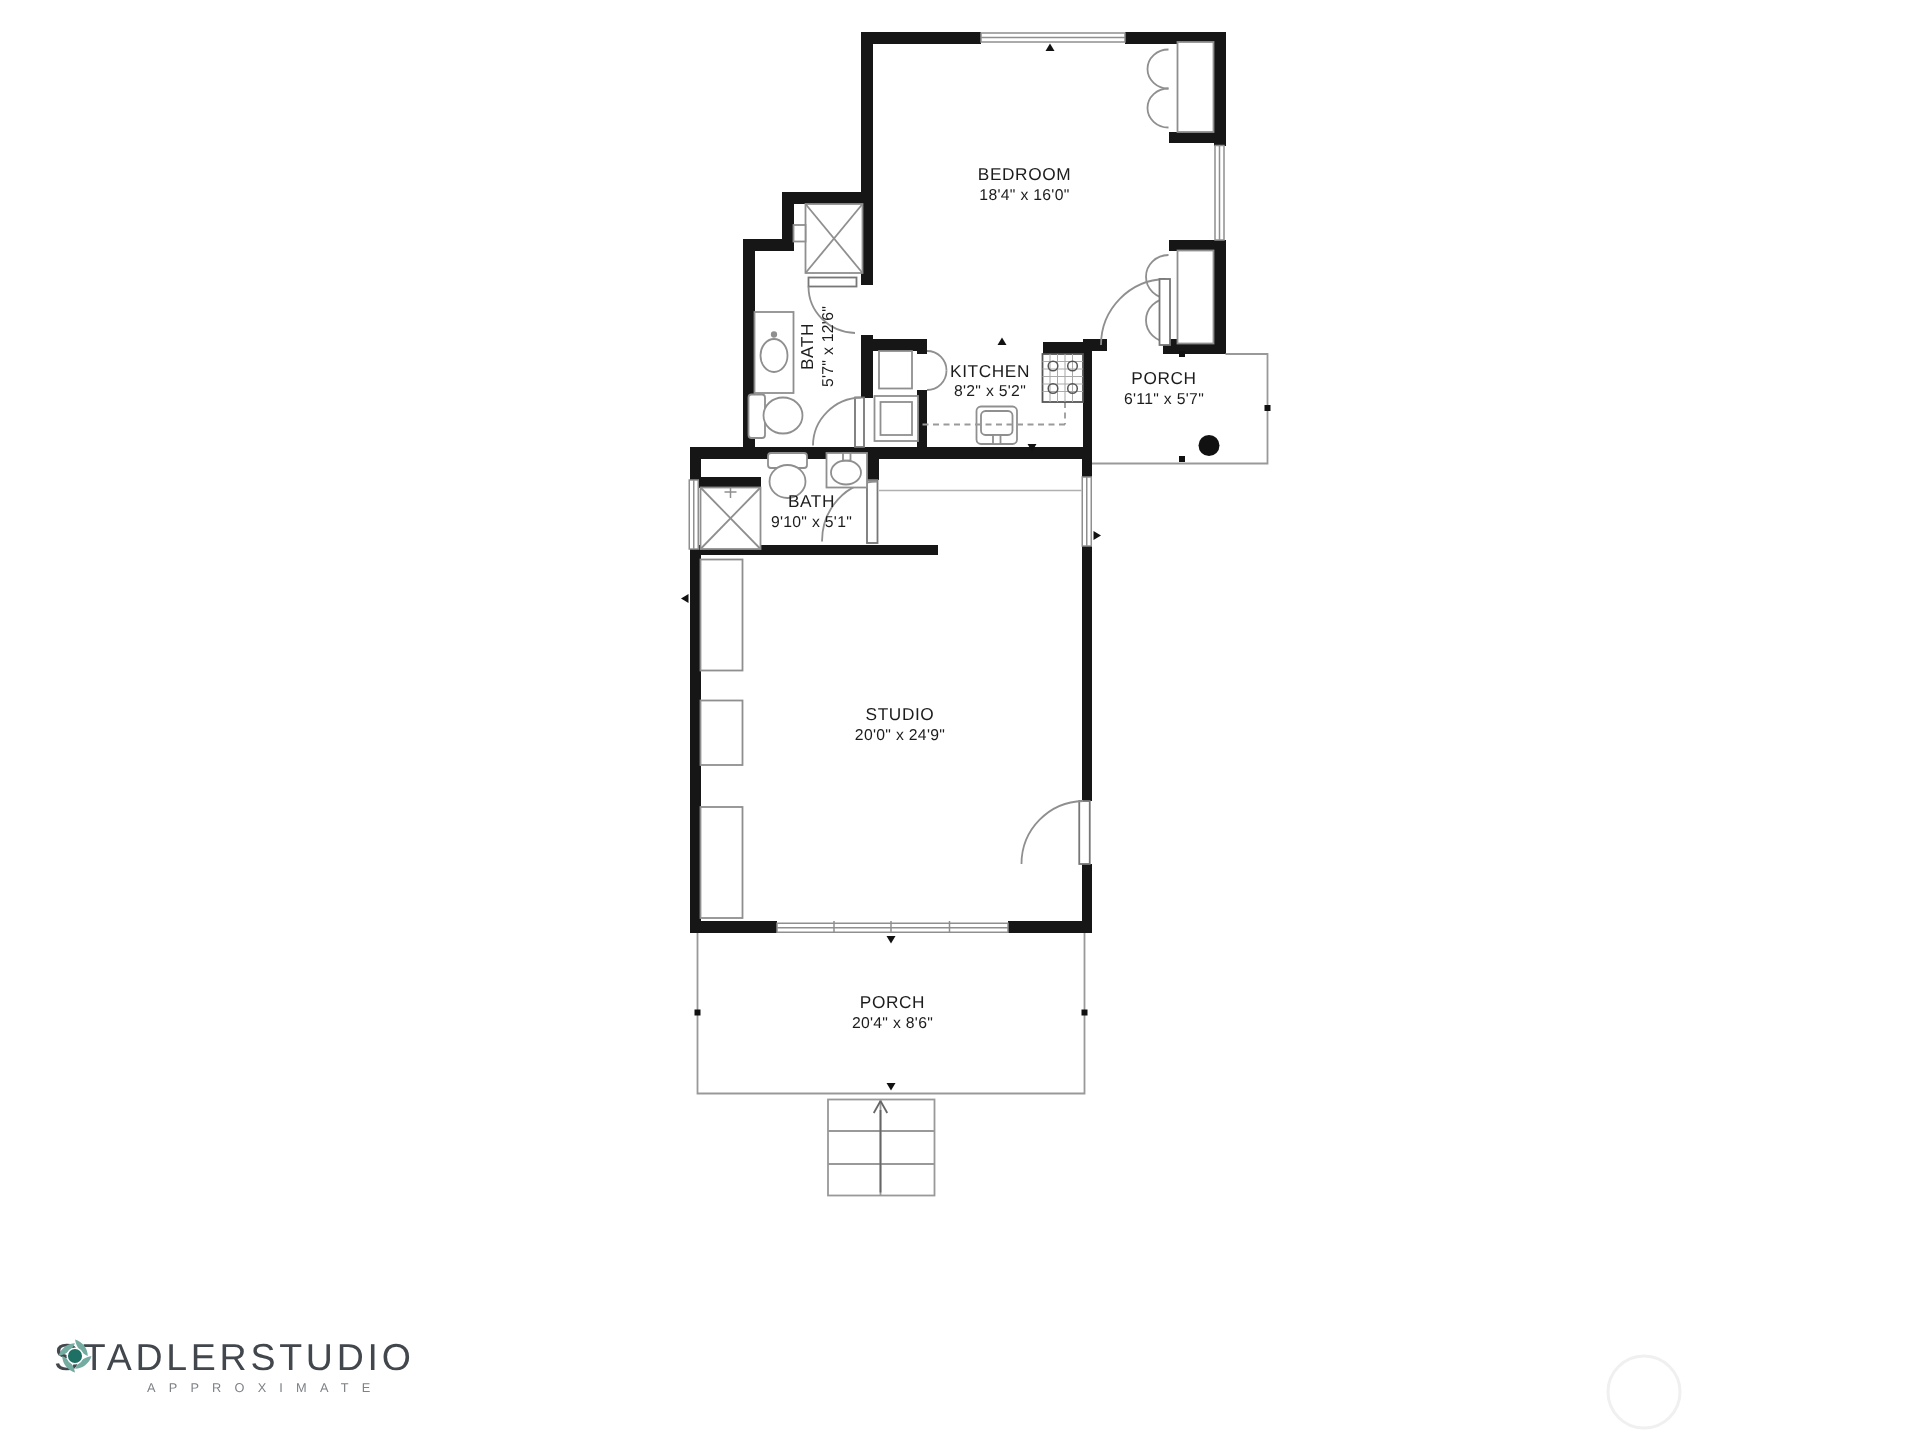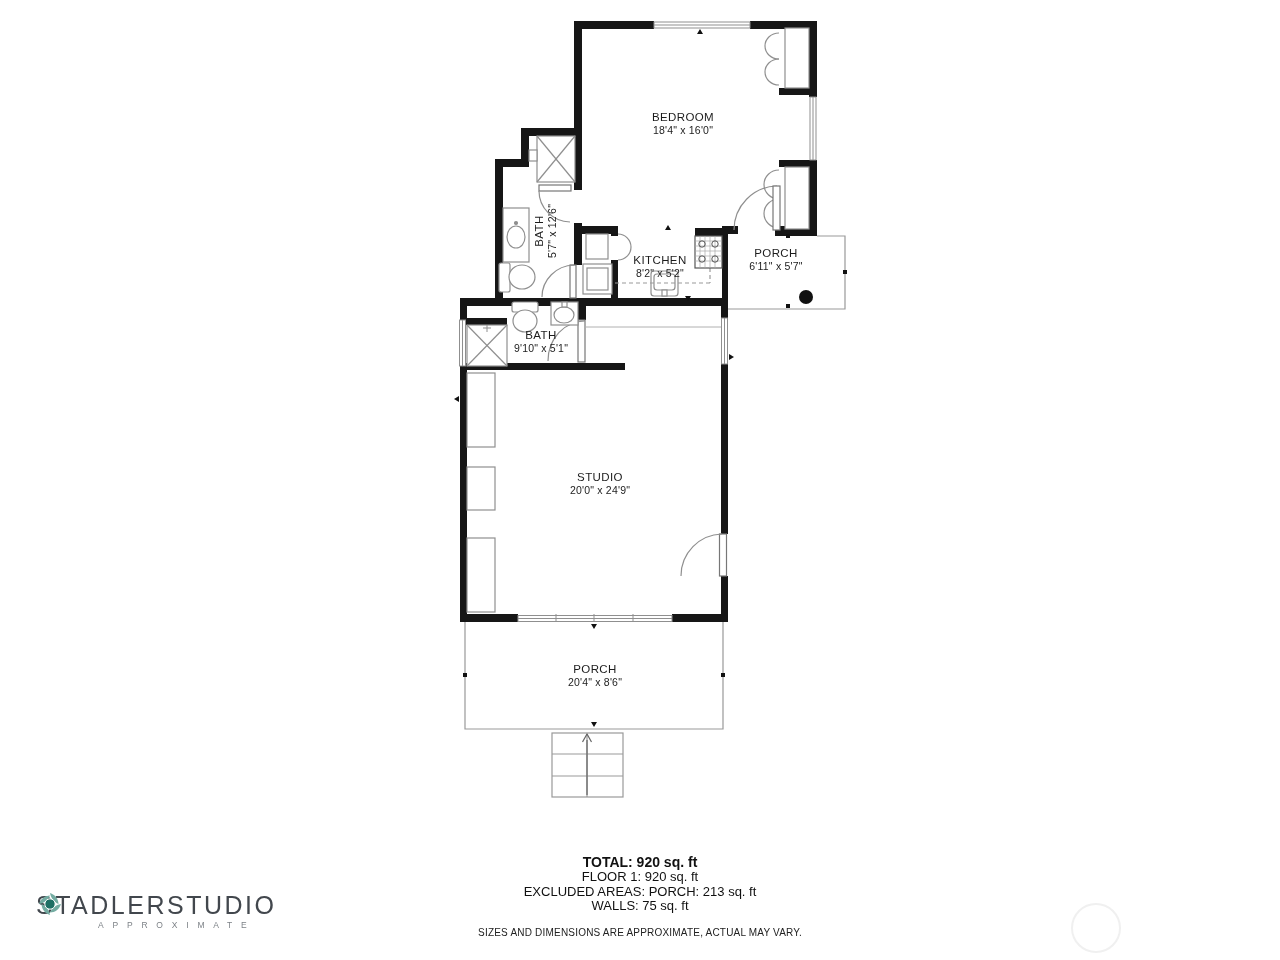--- a/index.html
+++ b/index.html
@@ -238,21 +238,21 @@
   <div class="room-label" style="left:683px;top:111px;">
     <div class="room-name">BEDROOM</div>
     <div class="room-dims">18'4" x 16'0"</div>
   </div>
 
   <div class="room-label vertical" style="left:546px;top:231px;">
     <div class="room-name">BATH</div>
     <div class="room-dims">5'7" x 12'6"</div>
   </div>
 
-  <div class="room-label" style="left:660px;top:254px;">
+  <div class="room-label" style="left:660px;top:242px;">
     <div class="room-name">KITCHEN</div>
     <div class="room-dims">8'2" x 5'2"</div>
   </div>
 
   <div class="room-label" style="left:776px;top:247px;">
     <div class="room-name">PORCH</div>
     <div class="room-dims">6'11" x 5'7"</div>
   </div>
 
   <div class="room-label" style="left:541px;top:329px;">
@@ -263,27 +263,20 @@
   <div class="room-label" style="left:600px;top:471px;">
     <div class="room-name">STUDIO</div>
     <div class="room-dims">20'0" x 24'9"</div>
   </div>
 
   <div class="room-label" style="left:595px;top:663px;">
     <div class="room-name">PORCH</div>
     <div class="room-dims">20'4" x 8'6"</div>
   </div>
 
-  <div class="summary">
-    <div class="summary-total">TOTAL: 920 sq. ft</div>
-    <div class="summary-line">FLOOR 1: 920 sq. ft</div>
-    <div class="summary-line">EXCLUDED AREAS: PORCH: 213 sq. ft</div>
-    <div class="summary-line">WALLS: 75 sq. ft</div>
-    <div class="summary-disclaimer">SIZES AND DIMENSIONS ARE APPROXIMATE, ACTUAL MAY VARY.</div>
-  </div>
 
   <div class="logo">
     <div class="logo-row">
       <span>STADLER</span>
       <svg class="logo-icon" width="24" height="24" viewBox="-12 -12 24 24">
         <g fill="#74aca2">
           <path d="M0,-11 C5,-9.5 8.5,-5 8.5,0 C4,-2 1,-5.5 0,-11 Z"></path>
           <path d="M11,0 C9.5,5 5,8.5 0,8.5 C2,4 5.5,1 11,0 Z"></path>
           <path d="M0,11 C-5,9.5 -8.5,5 -8.5,0 C-4,2 -1,5.5 0,11 Z"></path>
           <path d="M-11,0 C-9.5,-5 -5,-8.5 0,-8.5 C-2,-4 -5.5,-1 -11,0 Z"></path>

